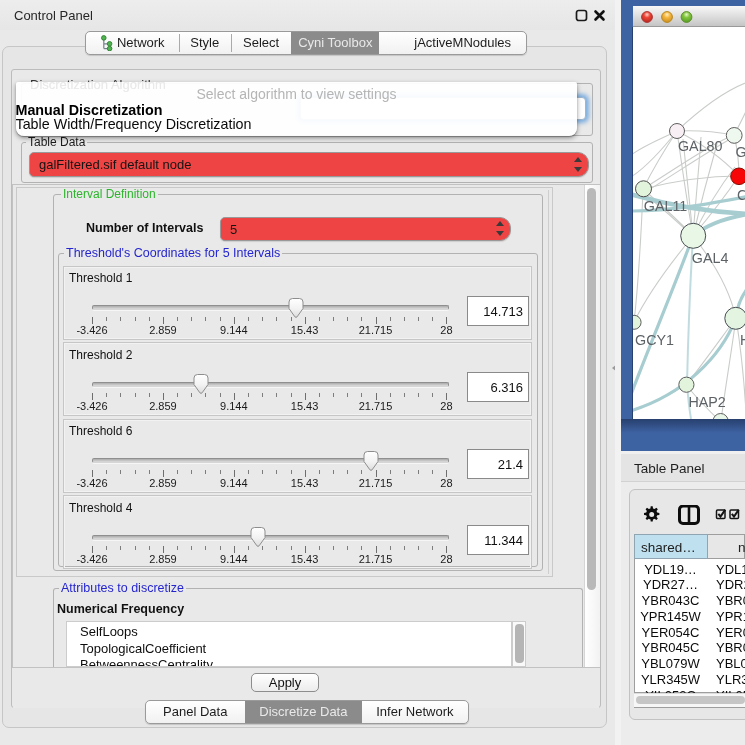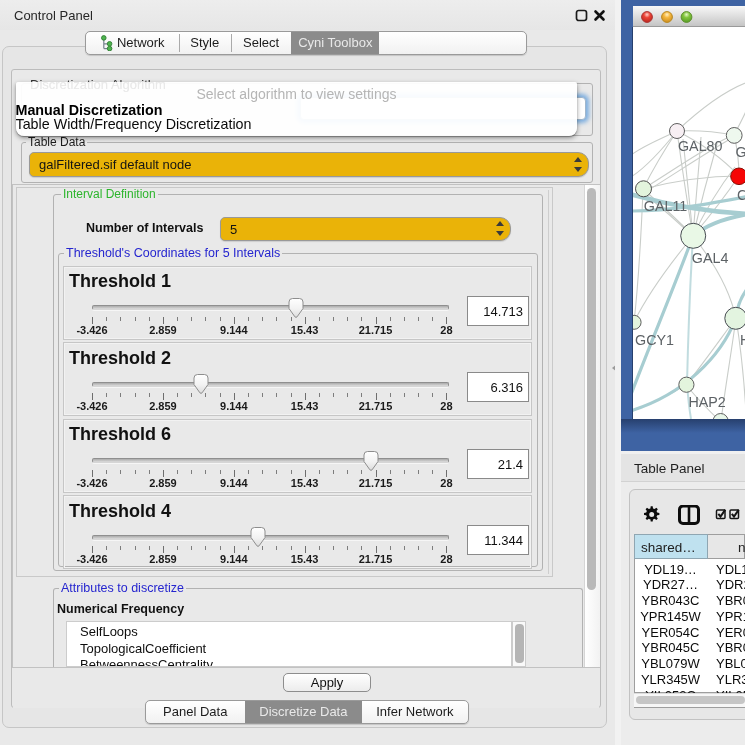--- a/index.html
+++ b/index.html
@@ -2,34 +2,34 @@
 <html><head>
 <meta charset="utf-8">
 <style>
 html,body{margin:0;padding:0}
 body{width:745px;height:745px;position:relative;overflow:hidden;
   font-family:"Liberation Sans", sans-serif;background:#ececec;
   -webkit-font-smoothing:antialiased}
 .a{position:absolute}
 .gb{position:absolute;border:1px solid #b2b2b2;border-radius:3px}
 .gl{position:absolute;font-size:12px;color:#1d1d1d;background:#e9e9e9;padding:0 2px;white-space:nowrap;line-height:13px}
-.cb{position:absolute;background:#eab308;border:1px solid #999;border-radius:5px 11px 11px 5px;
+.cb{position:absolute;background:#ef4444;border:1px solid #999;border-radius:5px 11px 11px 5px;
   font-size:13px;color:#141414;box-shadow:0 1px 1px rgba(0,0,0,.12)}
 .cb .tx{position:absolute;left:9px;top:50%;transform:translateY(-50%);white-space:nowrap}
 .arr{position:absolute;right:6px;top:50%;width:8px;height:16px;transform:translateY(-50%)}
 .arr:before,.arr:after{content:"";position:absolute;left:0;border-left:4px solid transparent;border-right:4px solid transparent}
 .arr:before{top:0.5px;border-bottom:5.5px solid #3a3a3a}
 .arr:after{bottom:0.5px;border-top:5.5px solid #3a3a3a}
 .tpanel{position:absolute;left:63px;width:467px;height:72px;border:1px solid #c6c6c6;box-shadow:inset 0 0 0 1px #f2f2f2}
-.tlabel{position:absolute;left:5px;top:4.5px;font-size:18px;font-weight:bold;color:#111}
+.tlabel{position:absolute;left:5px;top:4.5px;font-size:12px;font-weight:normal;color:#111}
 .track{position:absolute;left:28px;top:38.5px;width:355px;height:3px;background:linear-gradient(#ababab,#dcdcdc);border:1px solid #8f8f8f;border-bottom-color:#d6d6d6;border-radius:2px;box-shadow:0 1px 0 #f6f6f6}
 .vbox{position:absolute;left:403px;top:29px;width:62px;height:30px;background:#fff;border:1px solid #8a8a8a;font-size:13px;color:#111;text-align:right;line-height:29px;padding-right:5px;box-sizing:border-box}
 .tk{position:absolute;width:1px;height:4px;background:#7d7d7d;top:50px}
 .tkM{position:absolute;width:1px;height:7px;background:#6e6e6e;top:50px}
-.sl{position:absolute;top:57px;font-size:11px;font-weight:bold;color:#1a1a1a;transform:translateX(-50%);white-space:nowrap}
+.sl{position:absolute;top:57px;font-size:11px;font-weight:normal;color:#1a1a1a;transform:translateX(-50%);white-space:nowrap}
 .thumb{position:absolute;top:30px;transform:translateX(-50%)}
 .seg{position:absolute;top:0;height:100%;display:flex;align-items:center;justify-content:center;font-size:13px;color:#1c1c1c;white-space:nowrap}
 .row1{position:absolute;left:0;width:74px;text-align:center;font-size:13px;color:#0c0c0c}
 .row2{position:absolute;left:82.5px;font-size:13px;color:#0c0c0c;white-space:nowrap}
 </style>
 </head>
 <body>
 
 <div class="a" style="left:0;top:0;width:615px;height:745px;background:#e9e9e9"></div>
 
@@ -49,20 +49,21 @@
         <path d="M3.8,5 V14.6 M3.8,9.8 H9.3 M3.8,14.6 H9.3" stroke="#76828e" stroke-width="1.2" fill="none"></path>
         <circle cx="3.8" cy="3.9" r="2.3" fill="#4fb54f" stroke="#2e7d32" stroke-width="0.9"></circle>
         <circle cx="9.6" cy="9.8" r="2.3" fill="#4fb54f" stroke="#2e7d32" stroke-width="0.9"></circle>
         <circle cx="9.6" cy="14.6" r="2.3" fill="#4fb54f" stroke="#2e7d32" stroke-width="0.9"></circle>
       </svg>Network</div>
   <div class="a" style="left:92.5px;top:2px;bottom:2px;width:1px;background:#aaa"></div>
   <div class="seg" style="left:92.5px;width:52.5px">Style</div>
   <div class="a" style="left:145px;top:2px;bottom:2px;width:1px;background:#aaa"></div>
   <div class="seg" style="left:145px;width:60.3px">Select</div>
   <div class="seg" style="left:205.3px;width:88px;background:#8b8b8b;color:#e9e9e9">Cyni Toolbox</div>
+  <div class="seg" style="left:313.6px;width:126.2px">jActiveMNodules</div>
 </div>
 
 <div class="gb" style="left:21px;top:83px;width:570px;height:51px"></div>
 
 <div class="a" style="left:300px;top:97px;width:286px;height:23px;background:#fff;border:1px solid #9fb6cc;border-radius:4px;box-shadow:0 0 4px 2.5px rgba(90,155,220,.75);box-sizing:border-box"></div>
 
 <div class="a" style="left:30px;top:78px;font-size:13px;line-height:13px;color:#333">Discretization Algorithm</div>
 
 <div class="a" style="left:16px;top:81.5px;width:561px;height:54px;background:rgba(255,255,255,.94);border-radius:2px 2px 8px 8px;box-shadow:0 2px 5px rgba(0,0,0,.4),0 1px 1px rgba(0,0,0,.3);z-index:40"></div>
 <div class="a" style="left:16px;top:81.5px;width:561px;height:54px;z-index:41;overflow:hidden">
@@ -275,21 +276,21 @@
 <div class="a" style="left:57px;top:601.5px;font-size:12.5px;font-weight:bold;color:#111">Numerical Frequency</div>
 <div class="a" style="left:66px;top:621px;width:446px;height:45.5px;background:#fff;border:1px solid #ccc;box-sizing:border-box;overflow:hidden">
   <div style="font-size:13px;color:#0d0d0d;padding-left:13px;line-height:16.6px;padding-top:2px">SelfLoops<br>TopologicalCoefficient<br>BetweennessCentrality</div>
 </div>
 <div class="a" style="left:512px;top:621px;width:14px;height:45.5px;background:#fafafa;border:1px solid #ccc;box-sizing:border-box"></div>
 <div class="a" style="left:514.5px;top:623.5px;width:9px;height:39px;background:#b5b5b5;border-radius:4px"></div>
 
 <div class="a" style="left:12px;top:667px;width:588px;height:1px;background:#c2c2c2"></div>
 <div class="a" style="left:13px;top:668px;width:586px;height:40px;background:#e9e9e9"></div>
 
-<div class="a" style="left:283px;top:672.5px;width:88px;height:19px;background:linear-gradient(#ffffff,#ececec);border:1px solid #8d8d8d;border-radius:5px;font-size:13px;color:#111;text-align:center;line-height:18px;box-sizing:border-box">Apply</div>
+<div class="a" style="left:251px;top:672.5px;width:68px;height:19px;background:linear-gradient(#ffffff,#ececec);border:1px solid #8d8d8d;border-radius:5px;font-size:13px;color:#111;text-align:center;line-height:18px;box-sizing:border-box">Apply</div>
 
 <div class="a" style="left:144.5px;top:700px;width:322.5px;height:21.5px;background:linear-gradient(#ffffff,#f1f1f1);border:1px solid #9a9a9a;border-radius:5px;box-shadow:0 1px 1px rgba(0,0,0,.15)">
   <div class="seg" style="left:0;width:99.5px">Panel Data</div>
   <div class="seg" style="left:99.5px;width:116.8px;background:#8b8b8b;color:#e9e9e9">Discretize Data</div>
   <div class="seg" style="left:216.3px;width:106.2px">Infer Network</div>
 </div>
 
 <div class="a" style="left:612px;top:364px;width:0;height:0;border-top:4px solid transparent;border-bottom:4px solid transparent;border-right:5px solid #9a9a9a"></div>
 
 <div class="a" style="left:615px;top:0;width:6px;height:745px;background:#f2f2f2"></div>

